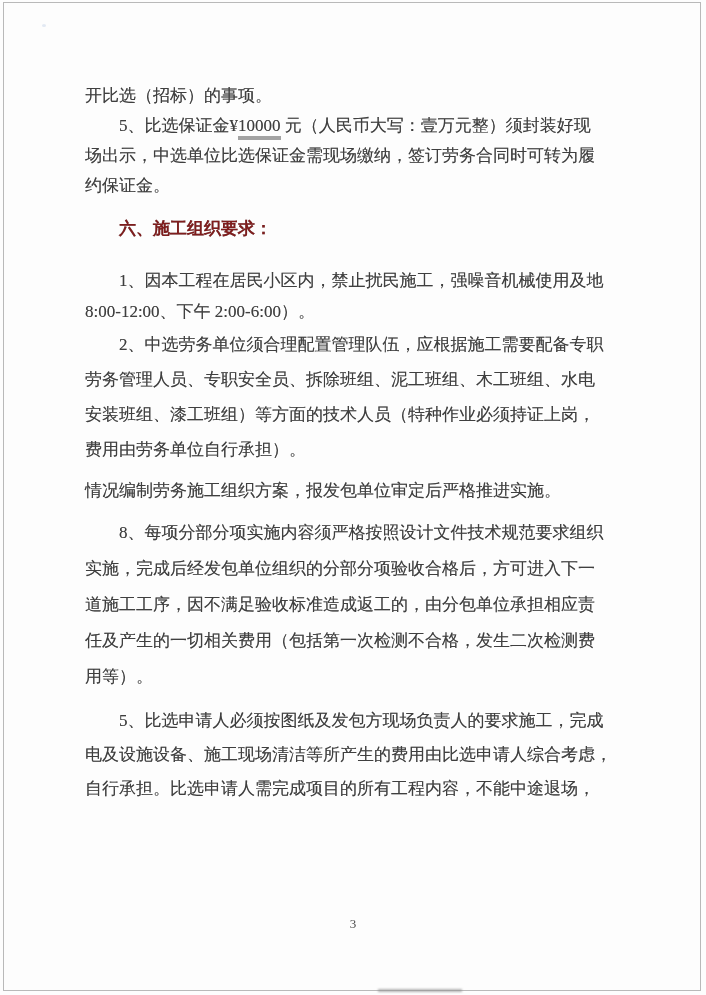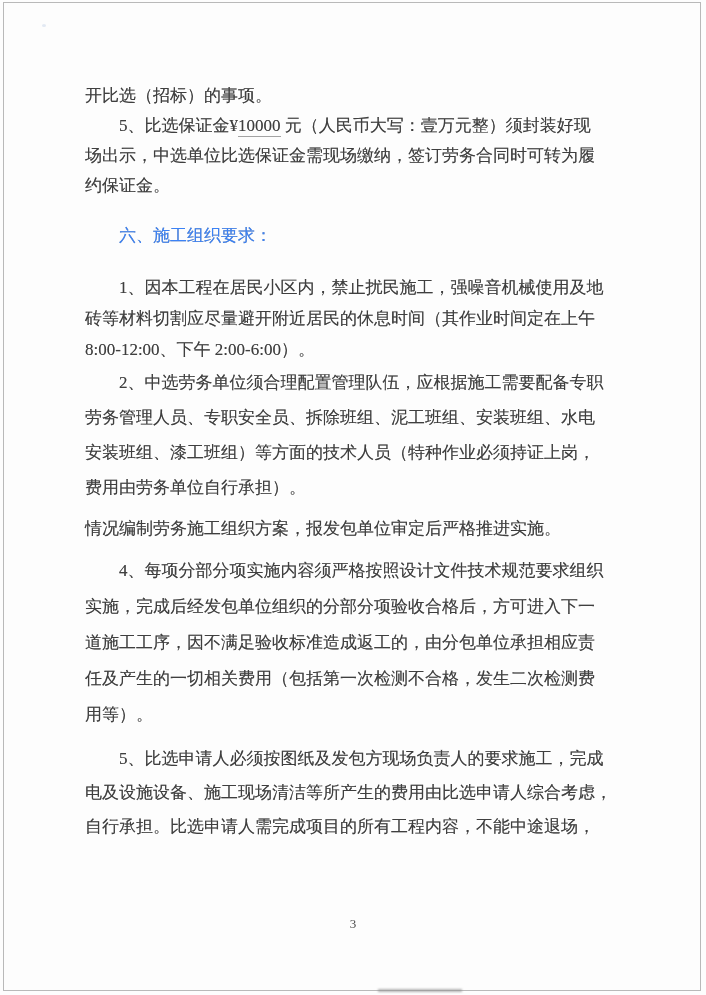--- a/index.html
+++ b/index.html
@@ -60,29 +60,29 @@
   .para { margin: 0; }
   .line {
     text-align: justify;
     text-align-last: justify;
     white-space: nowrap;
     overflow: visible;
   }
   .line.last { text-align-last: left; }
   .line.indent { text-indent: 2em; }
   .u {
-    border-bottom: 1px solid #a3a3a3;
+    border-bottom: 4px solid #a3a3a3;
     padding-bottom: 1px;
   }
   [data-key="p1"], [data-key="p2"] { line-height: 30px; }
   [data-key="heading"] {
     line-height: 32px;
-    margin-top: 19px;
-    font-weight: normal;
-    color: #3b82f6;
+    margin-top: 12px;
+    font-weight: bold;
+    color: #7f1d1d;
   }
   [data-key="i1"] { line-height: 31px; margin-top: 20px; }
   [data-key="i2"] { line-height: 35px; }
   [data-key="i3"] { line-height: 33px; margin-top: 7px; }
   [data-key="i4"] { line-height: 36px; margin-top: 8px; }
   [data-key="i5"] { line-height: 34px; margin-top: 9px; }
   .page-number {
     position: absolute;
     left: 0;
     right: 0;
@@ -107,34 +107,33 @@
     <div class="para" data-key="p2">
       <div class="line indent"><span>5、比选保证金¥</span><span class="u">10000</span><span> 元（人民币大写：壹万元整）须封装好现</span></div>
       <div class="line"><span>场出示，中选单位比选保证金需现场缴纳，签订劳务合同时可转为履</span></div>
       <div class="line last"><span>约保证金。</span></div>
     </div>
     <div class="para" data-key="heading">
       <div class="line indent last"><span>六、施工组织要求：</span></div>
     </div>
     <div class="para" data-key="i1">
       <div class="line indent"><span>1、因本工程在居民小区内，禁止扰民施工，强噪音机械使用及地</span></div>
-      <div class="line"><span>砖等材料切割应尽量避开附近居民的休息时间（其作业时间定在上午</span></div>
       <div class="line last"><span>8:00-12:00、下午 2:00-6:00）。</span></div>
     </div>
     <div class="para" data-key="i2">
       <div class="line indent"><span>2、中选劳务单位须合理配置管理队伍，应根据施工需要配备专职</span></div>
-      <div class="line"><span>劳务管理人员、专职安全员、拆除班组、泥工班组、安装班组、水电</span></div>
+      <div class="line"><span>劳务管理人员、专职安全员、拆除班组、泥工班组、木工班组、水电</span></div>
       <div class="line"><span>安装班组、漆工班组）等方面的技术人员（特种作业必须持证上岗，</span></div>
       <div class="line last"><span>费用由劳务单位自行承担）。</span></div>
     </div>
     <div class="para" data-key="i3">
       <div class="line last"><span>情况编制劳务施工组织方案，报发包单位审定后严格推进实施。</span></div>
     </div>
     <div class="para" data-key="i4">
-      <div class="line indent"><span>4、每项分部分项实施内容须严格按照设计文件技术规范要求组织</span></div>
+      <div class="line indent"><span>8、每项分部分项实施内容须严格按照设计文件技术规范要求组织</span></div>
       <div class="line"><span>实施，完成后经发包单位组织的分部分项验收合格后，方可进入下一</span></div>
       <div class="line"><span>道施工工序，因不满足验收标准造成返工的，由分包单位承担相应责</span></div>
       <div class="line"><span>任及产生的一切相关费用（包括第一次检测不合格，发生二次检测费</span></div>
       <div class="line last"><span>用等）。</span></div>
     </div>
     <div class="para" data-key="i5">
       <div class="line indent"><span>5、比选申请人必须按图纸及发包方现场负责人的要求施工，完成</span></div>
       <div class="line"><span>电及设施设备、施工现场清洁等所产生的费用由比选申请人综合考虑，</span></div>
       <div class="line last"><span>自行承担。比选申请人需完成项目的所有工程内容，不能中途退场，</span></div>
     </div>

